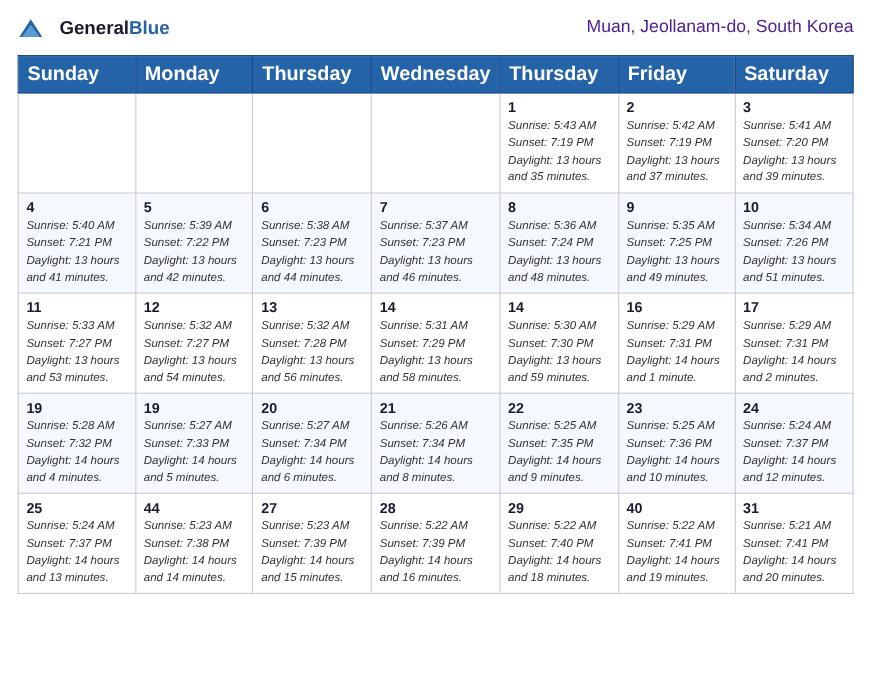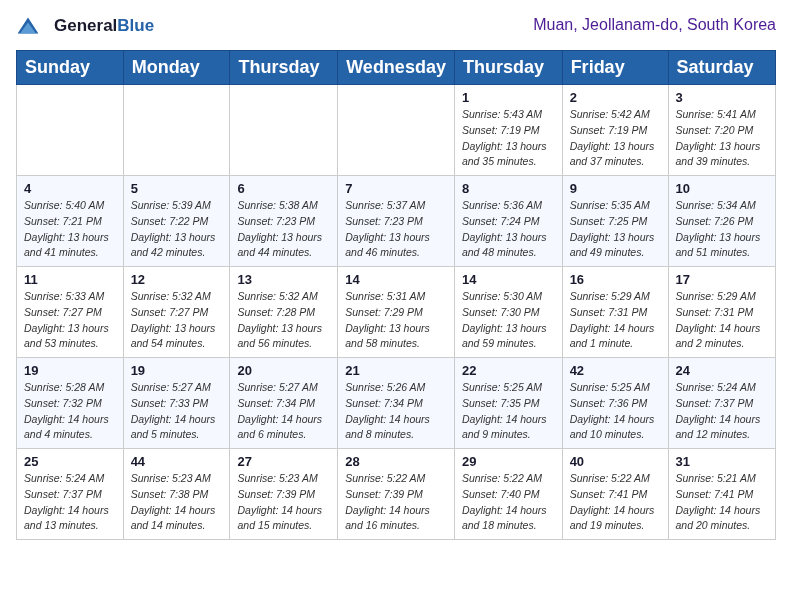--- a/index.html
+++ b/index.html
@@ -204,21 +204,21 @@
         </td>
         <td>
           <span class="day-number">21</span>
           <div class="day-info">Sunrise: 5:26 AM<br>Sunset: 7:34 PM<br>Daylight: 14 hours<br>and 8 minutes.</div>
         </td>
         <td>
           <span class="day-number">22</span>
           <div class="day-info">Sunrise: 5:25 AM<br>Sunset: 7:35 PM<br>Daylight: 14 hours<br>and 9 minutes.</div>
         </td>
         <td>
-          <span class="day-number">42</span>
+          <span class="day-number">23</span>
           <div class="day-info">Sunrise: 5:25 AM<br>Sunset: 7:36 PM<br>Daylight: 14 hours<br>and 10 minutes.</div>
         </td>
         <td>
           <span class="day-number">24</span>
           <div class="day-info">Sunrise: 5:24 AM<br>Sunset: 7:37 PM<br>Daylight: 14 hours<br>and 12 minutes.</div>
         </td>
       </tr>
       <tr>
         <td>
           <span class="day-number">25</span>

